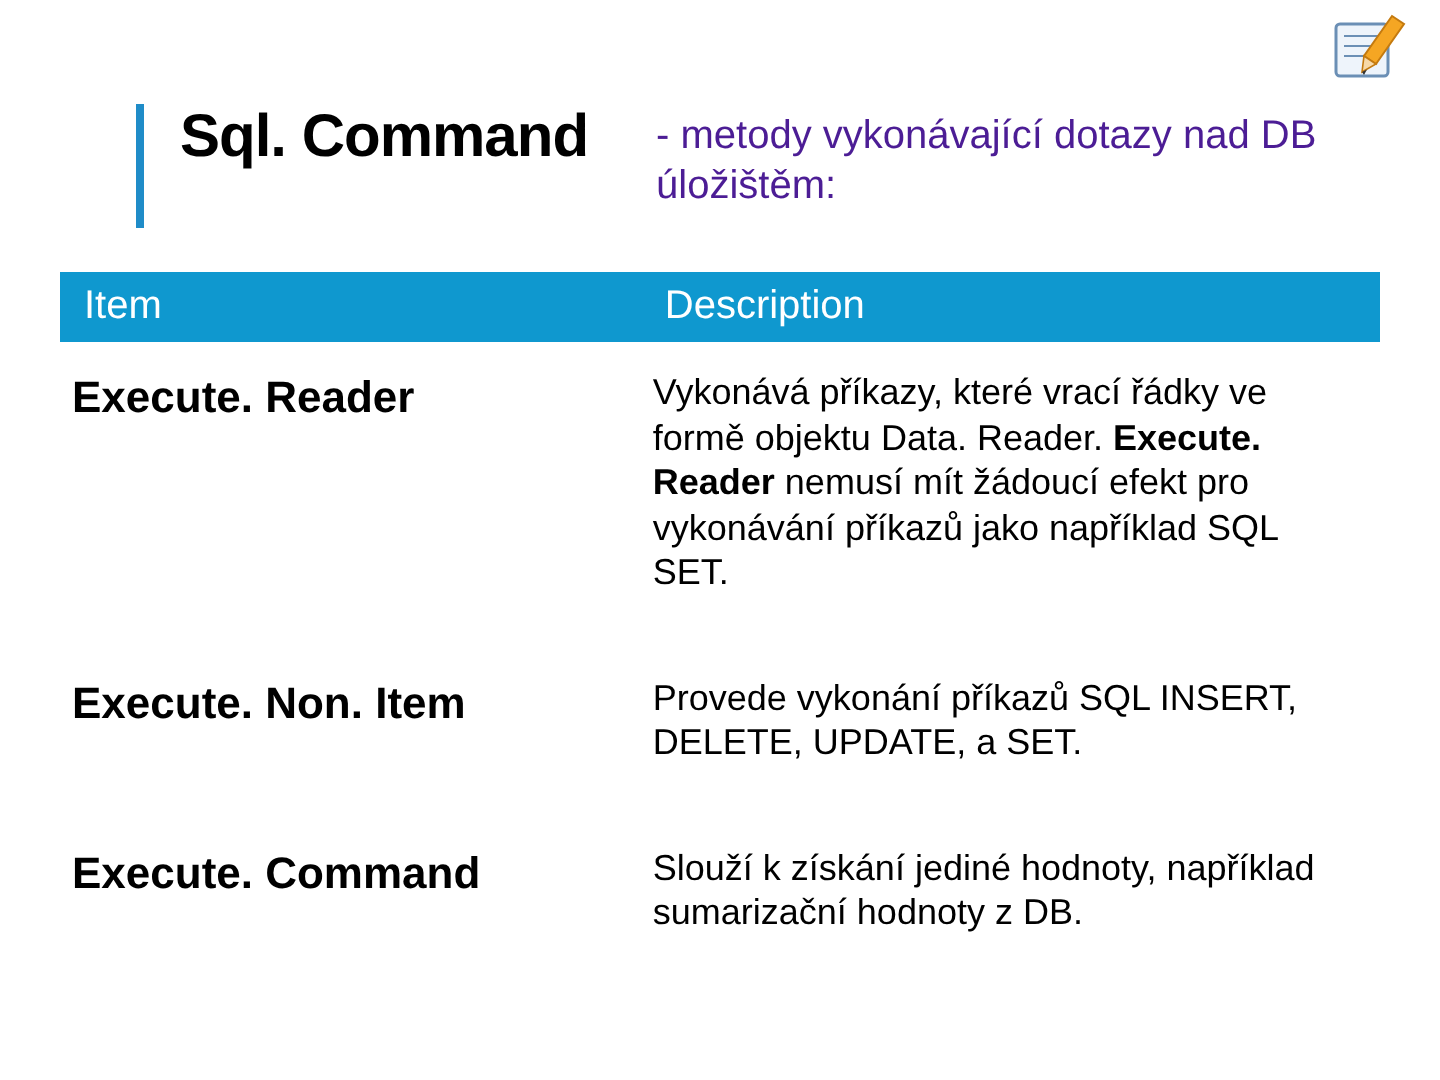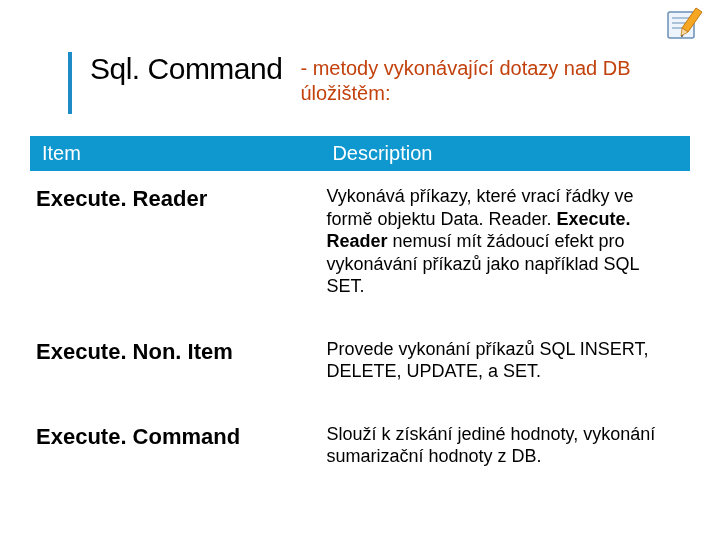--- a/index.html
+++ b/index.html
@@ -25,31 +25,32 @@
     left: 68px;
     right: 40px;
     display: flex;
     align-items: flex-start;
     border-left: 4px solid #1f8cc8;
     padding-left: 18px;
     padding-bottom: 8px;
   }
   .title-main {
     font-size: 30px;
-    font-weight: normal;
+    font-weight: bold;
     color: #000;
     white-space: nowrap;
     margin-right: 18px;
     letter-spacing: -0.5px;
   }
   .title-sub {
     font-size: 20px;
-    color: #c2410c;
+    color: #4c1d95;
     line-height: 1.25;
     padding-top: 4px;
+    margin-left: 16px;
   }
   .tbl {
     position: absolute;
     top: 136px;
     left: 30px;
     right: 16px;
     border-collapse: collapse;
     width: calc(100% - 60px);
   }
   .tbl th {
@@ -110,17 +111,17 @@
     </tr>
     <tr>
       <td class="item">Execute. Non. Item</td>
       <td class="desc">
         <span>Provede vykonání příkazů SQL INSERT, DELETE, UPDATE, a SET.</span><b></b><span></span>
       </td>
     </tr>
     <tr>
       <td class="item">Execute. Command</td>
       <td class="desc">
-        <span>Slouží k získání jediné hodnoty, vykonání sumarizační hodnoty z DB.</span><b></b><span></span>
+        <span>Slouží k získání jediné hodnoty, například sumarizační hodnoty z DB.</span><b></b><span></span>
       </td>
     </tr>
   </tbody>
 </table>
 
 </body></html>

